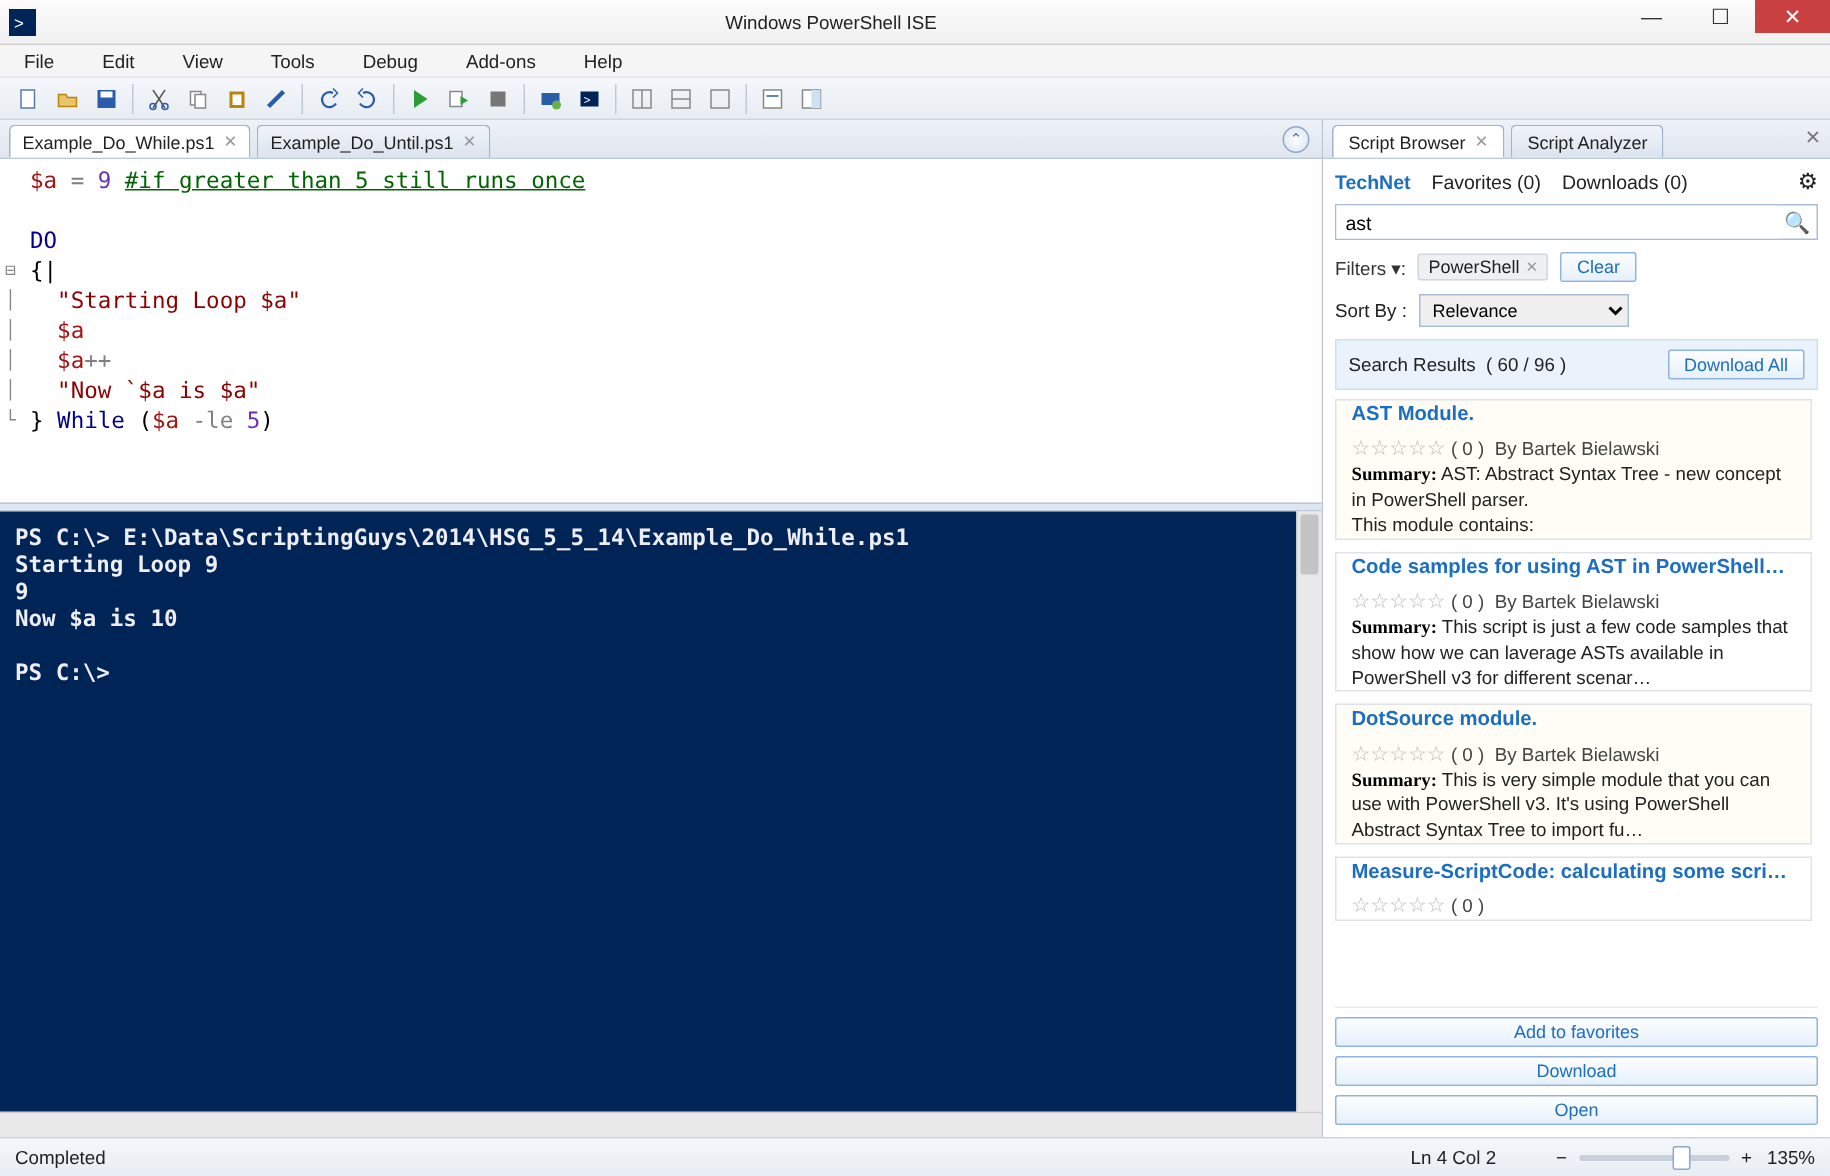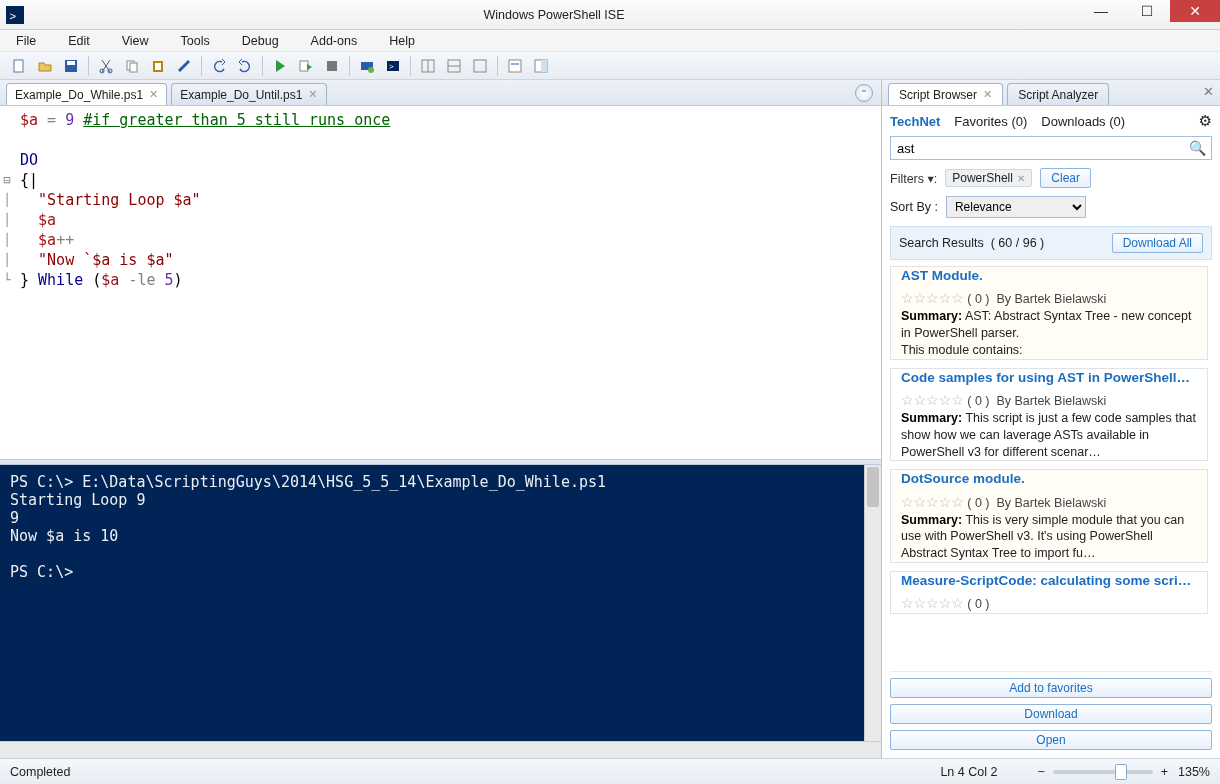--- a/index.html
+++ b/index.html
@@ -36,21 +36,21 @@
 .c-var { color: #a31515; }
 .c-op  { color: #808080; }
 .c-num { color: #6a2fb5; }
 .c-com { color: #006400; text-decoration: underline; }
 .c-kw  { color: #00008b; }
 .c-str { color: #8b0000; }
 .c-pun { color: #000; }
 
 .hsplit { height: 6px; background: #dfe6ef; border-top: 1px solid #bcc9da; border-bottom: 1px solid #bcc9da; cursor: row-resize; }
 
-.console-wrap { height: 276px; display: flex; flex-direction: column; }
+.console-wrap { height: 400px; display: flex; flex-direction: column; font-weight: bold; }
 .console { flex: 1; background: #012456; color: #eeeef2; font-family: Consolas, monospace; font-size: 15px; line-height: 18px; padding: 8px 10px; white-space: pre-wrap; overflow: auto; position: relative; }
 .vscroll { width: 17px; background: #e9e9e9; border-left: 1px solid #ccc; position: relative; }
 .vscroll .thumb { position:absolute; left:2px; right:2px; top:2px; height:40px; background:#c4c4c4; border-radius:2px;}
 .console-row { display:flex; flex:1; min-height:0;}
 
 .right { width: 338px; display: flex; flex-direction: column; background: #fafafa; }
 .rtabs { height: 26px; background: linear-gradient(#eef2f7,#dfe6ef); border-bottom: 1px solid #bcc9da; display: flex; align-items: flex-end; padding: 0 6px; position: relative; }
 .rtab { height: 22px; padding: 0 10px; display: flex; align-items: center; gap: 6px; font-size: 12px; border: 1px solid #9fb4cf; border-bottom: none; border-radius: 4px 4px 0 0; margin-right: 4px; background: linear-gradient(#f0f4f9,#dbe3ee); }
 .rtab.active { background: #fff; text-align: center; }
 .rtab .x { color: #999; font-size: 11px; }
@@ -69,21 +69,21 @@
 .btn-sm { border: 1px solid #8fb4dd; background: linear-gradient(#fdfeff,#e6f0fb); color: #1b6ec2; padding: 2px 10px; border-radius: 2px; font-size: 12px; cursor: pointer; }
 .sort-row { display: flex; align-items: center; gap: 8px; font-size: 12.5px; margin-bottom: 8px; }
 .sort-row select { border:1px solid #a8bdd8; height:22px; font-size:12px; width:140px; padding:0 4px;}
 .results-hdr { background: #eaf3fb; border: 1px solid #cde1f2; padding: 6px 8px; display: flex; align-items: center; justify-content: space-between; font-size: 12.5px; margin-bottom: 6px; }
 .results-list { flex:1; overflow-y:auto; display:flex; flex-direction:column; gap:8px; padding-right:4px;}
 .card { border: 1px solid #dfe3e7; background: #fffdf5; padding: 0 10px; font-size: 12.5px; line-height: 1.35; }
 .card.alt { background:#fff; }
 .card .title { color: #1b6ec2; font-weight: bold; font-size: 13.5px; margin-bottom: 4px; cursor:pointer;}
 .card .stars { color: #bbb; letter-spacing: 0px; font-size: 14px; }
 .card .by { color:#444; }
-.card .summary b { color:#000; }
+.card .summary b { color:#000;font-family:Liberation Serif, serif; }
 .bottom-btns { display:flex; gap:6px; justify-content:flex-end; padding:6px 0 2px 0; border-top:1px solid #eaeaea; margin-top:4px;flex-direction:column;}
 
 .statusbar { height: 26px; background: linear-gradient(#f4f7fb,#e8edf3); border-top: 1px solid #c9d4e2; display: flex; align-items: center; padding: 0 10px; font-size: 12.5px; }
 .statusbar .sp { flex:1; }
 .statusbar .slider { width:100px; height:4px; background:#c7d0db; position:relative; margin:0 8px; border-radius:2px;}
 .statusbar .slider::after { content:""; position:absolute; width:10px; height:14px; background:#fff; border:1px solid #8ea8c8; top:-6px; left:62%; border-radius:2px;}
 
 .hscroll { height:17px; background:#e9e9e9; border-top:1px solid #ccc; }
 </style>
 </head>

